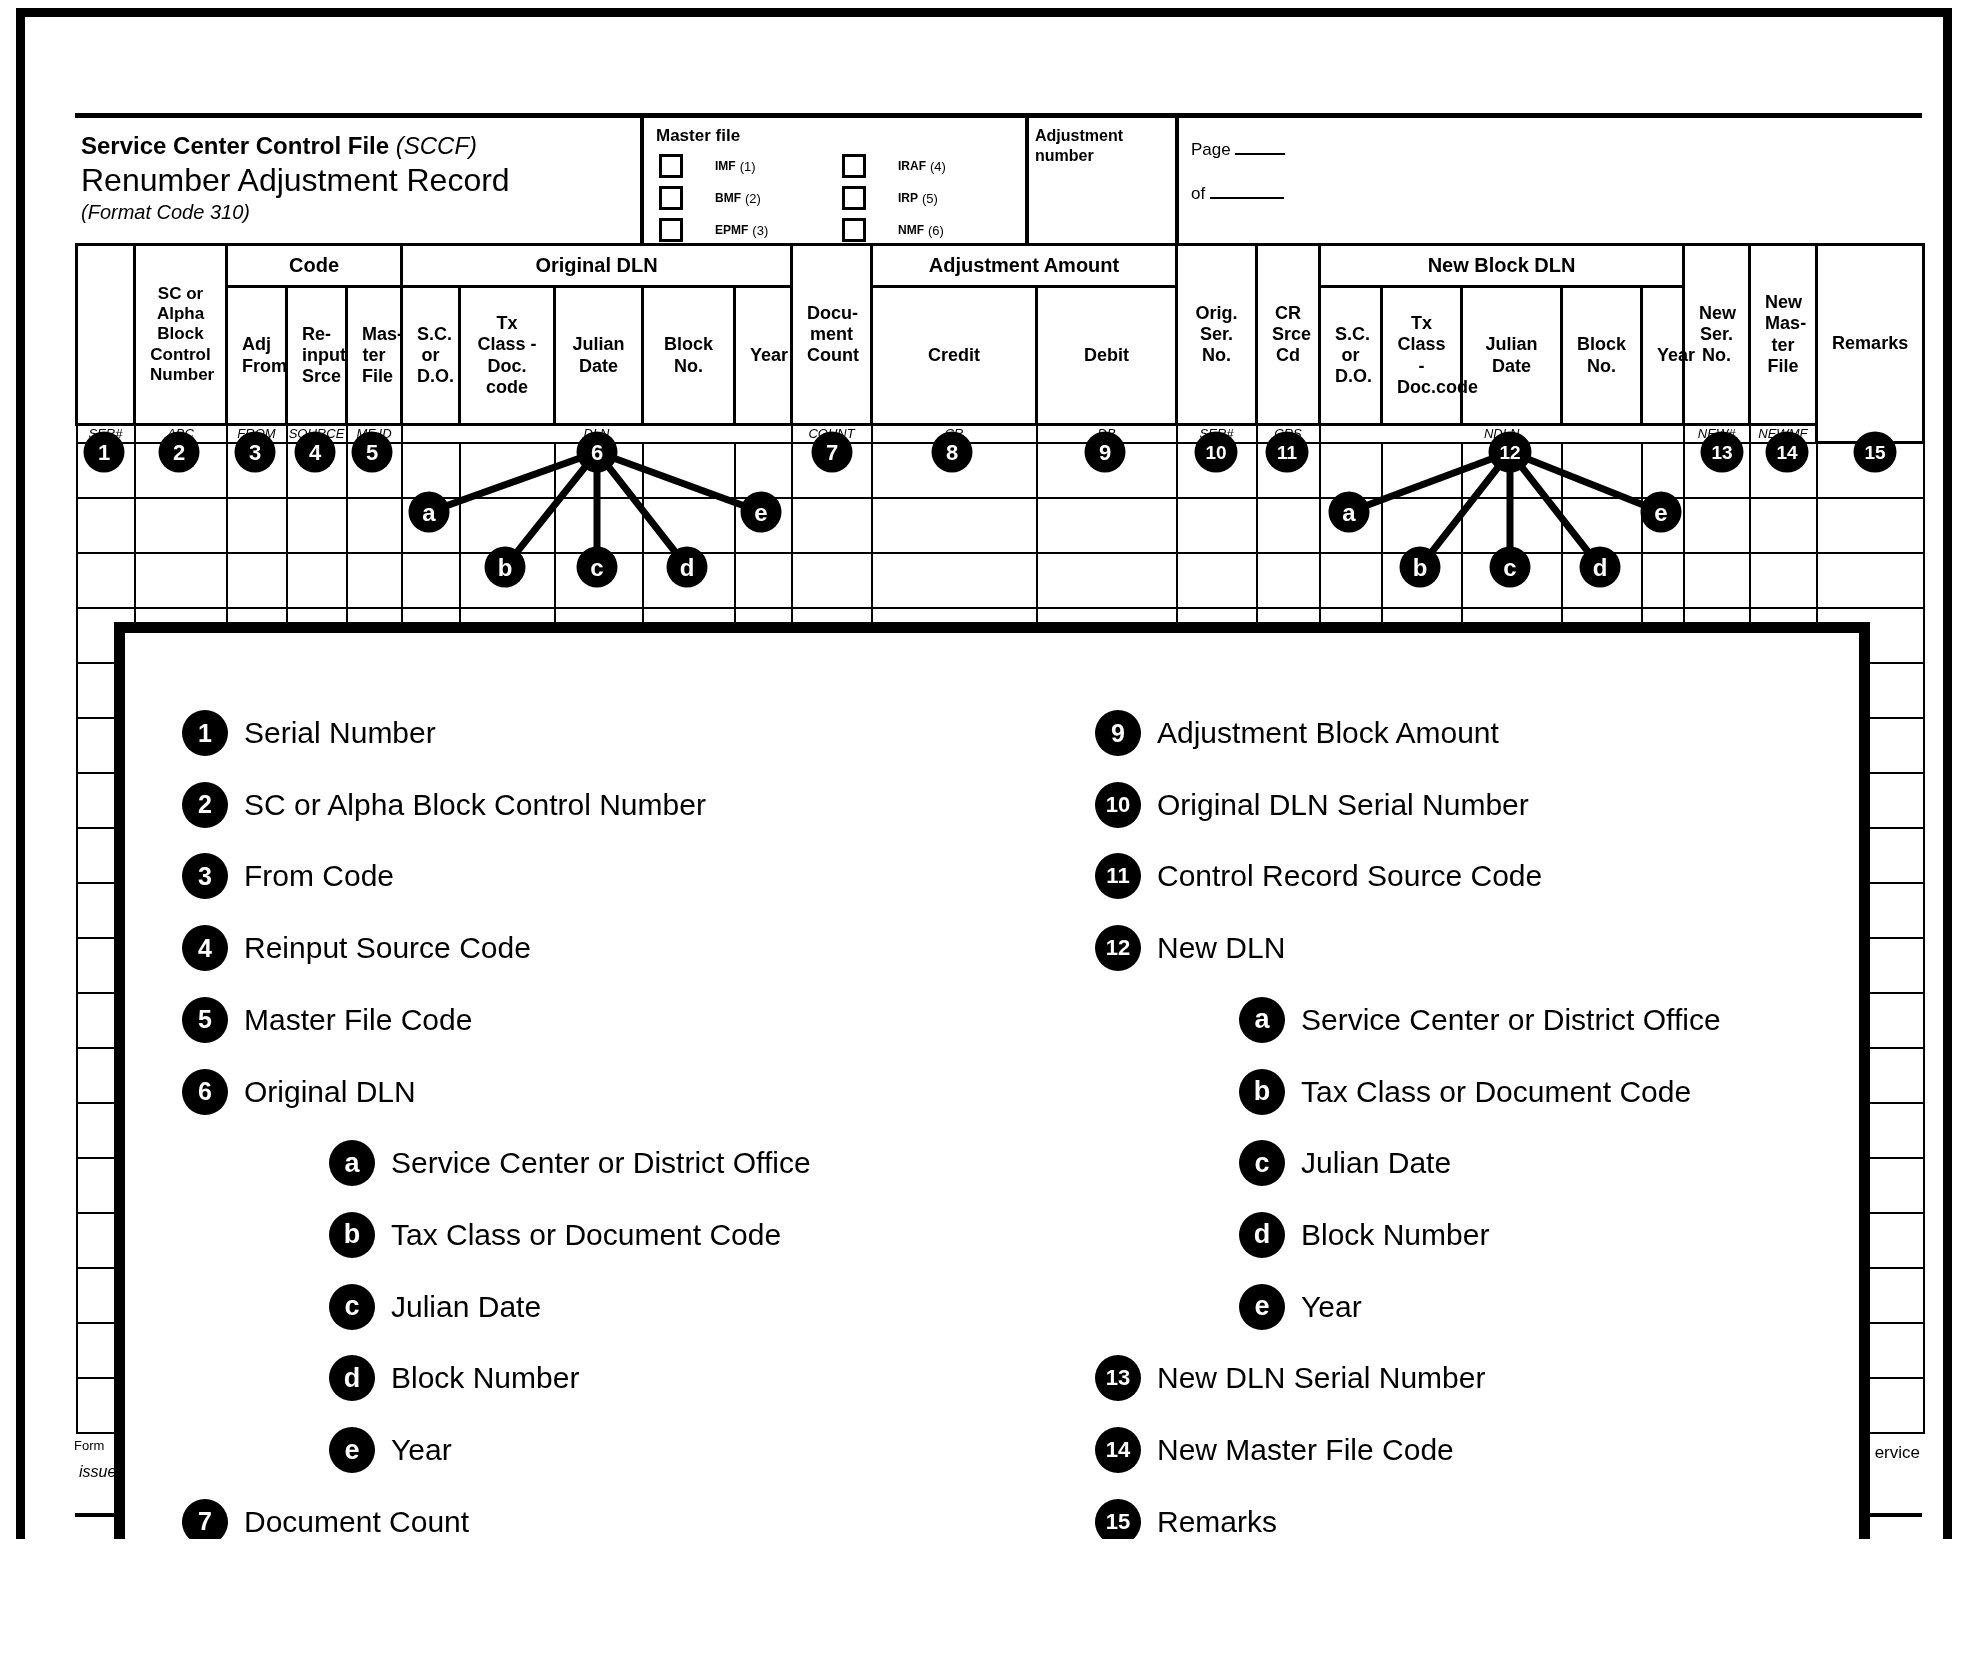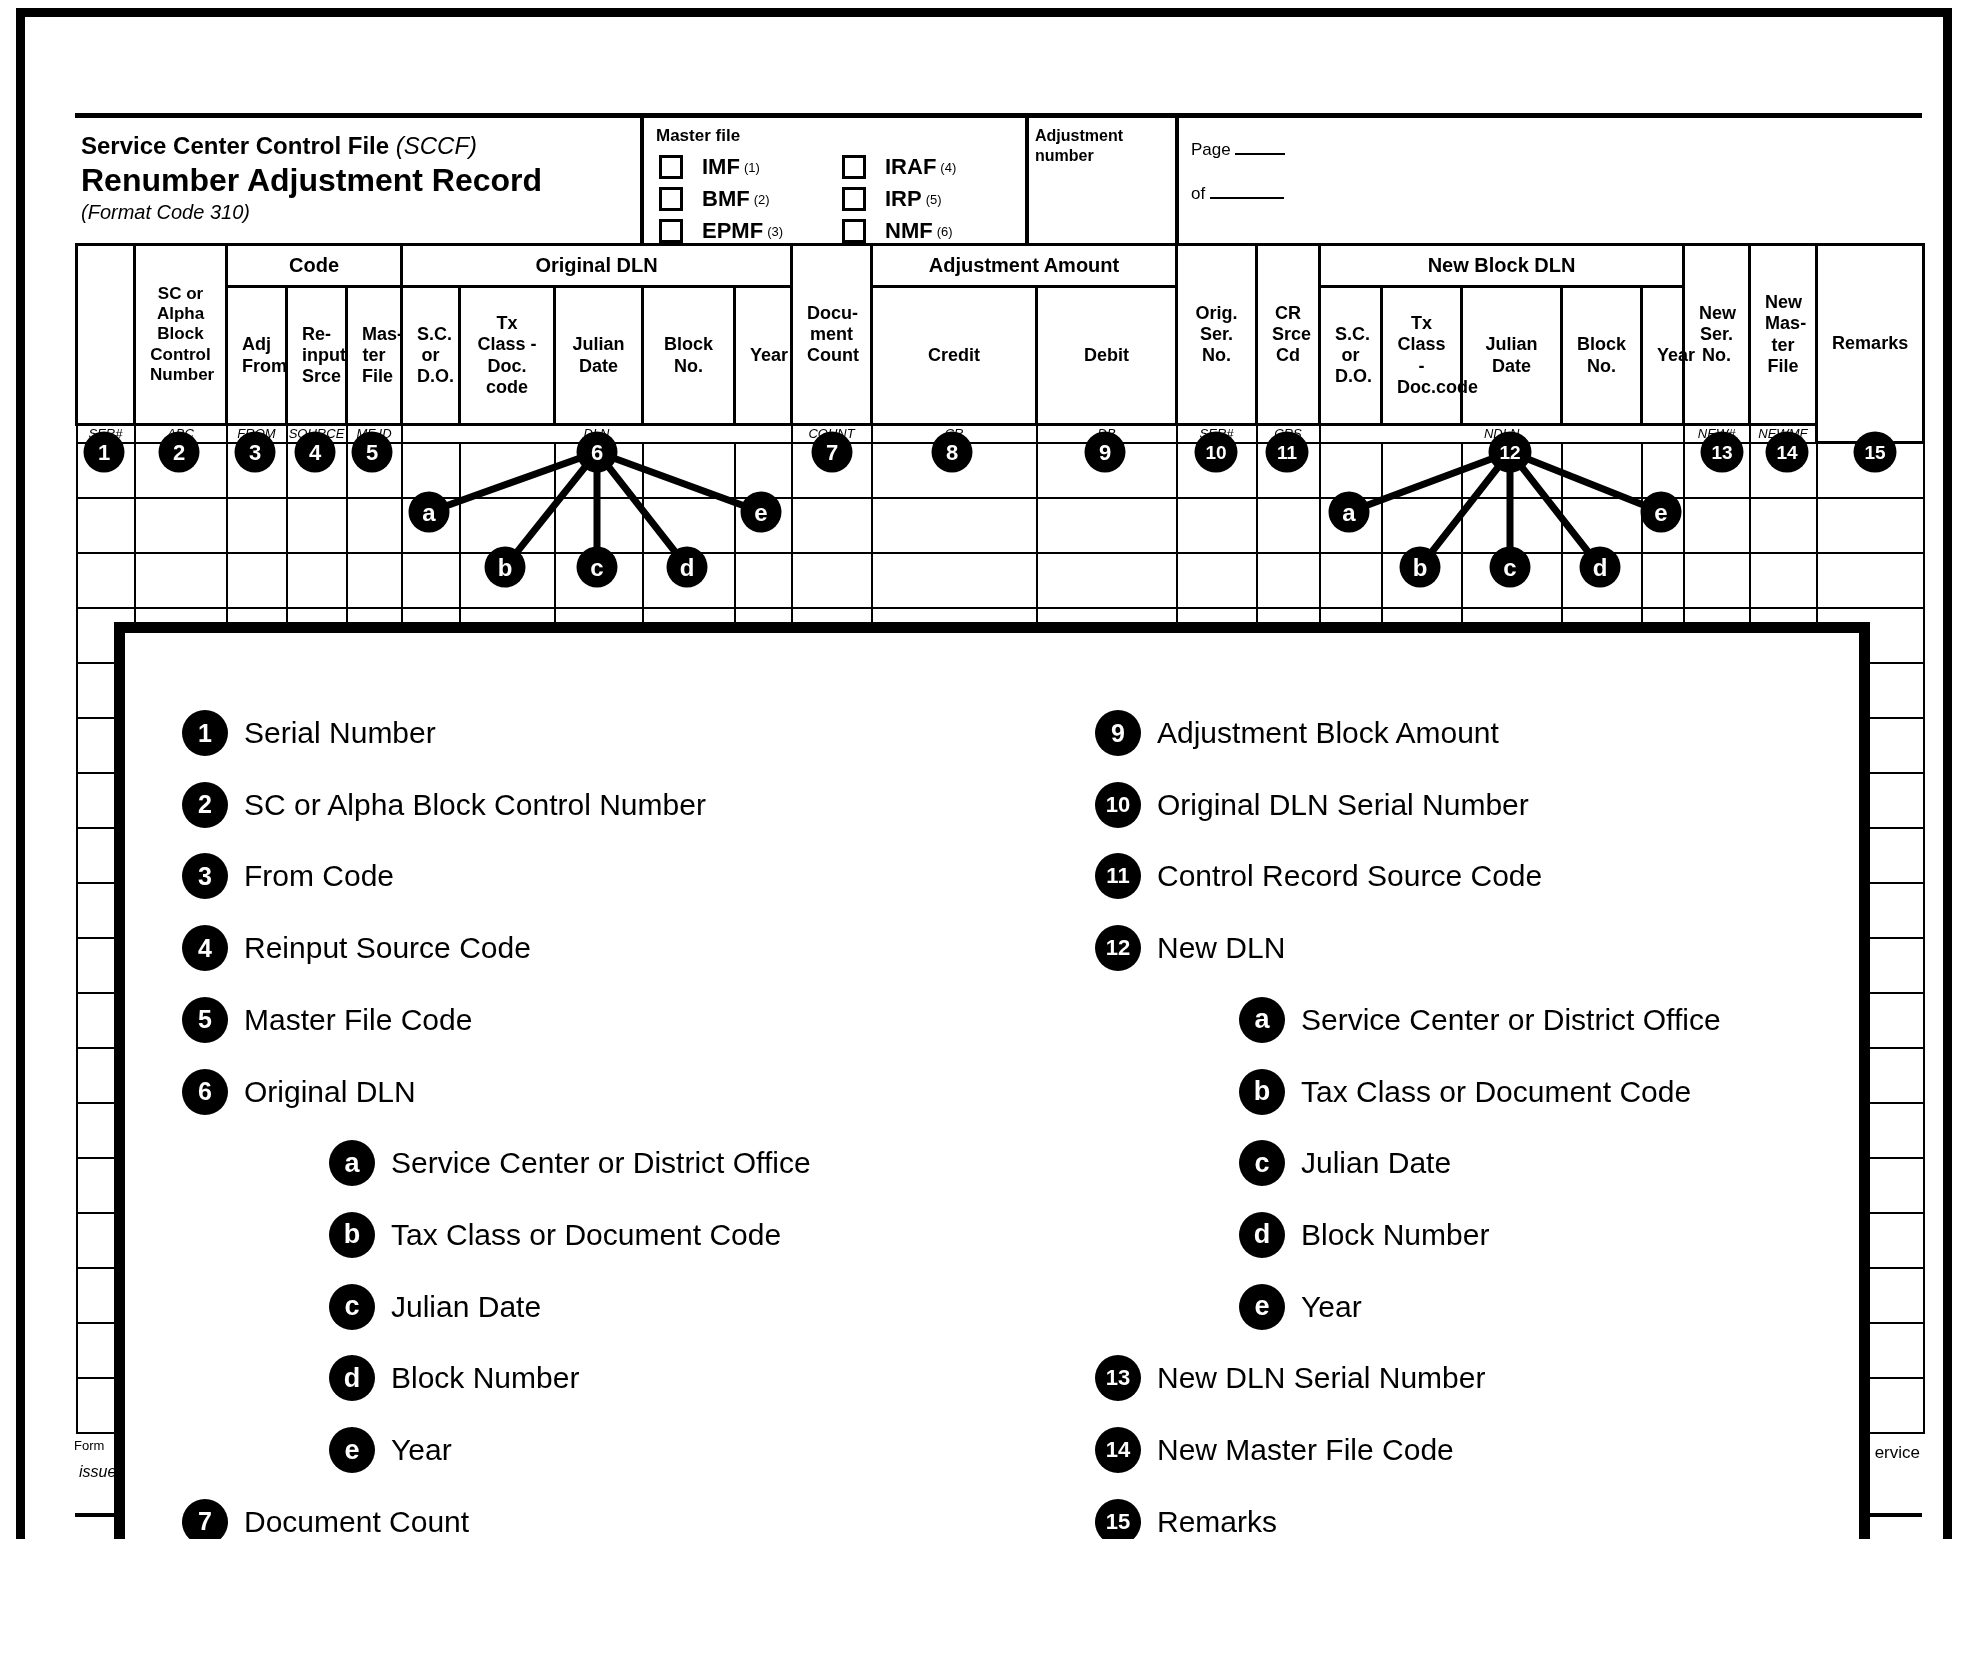--- a/index.html
+++ b/index.html
@@ -10,27 +10,27 @@
   }
   .page-border { position:absolute; left:16px; top:8px; width:1936px; height:1652px; border:9px solid #000; }
 
   
   .hdr { position:absolute; left:75px; top:113px; width:1847px; height:130px; border-top:5px solid #000; display:flex; }
   .hdr-cell { position:relative; height:100%; border-left:4px solid #000; }
   .hdr-cell:first-child { border-left:none; }
   .title-cell { width:565px; padding:14px 0 0 6px; }
   .t1 { font-size:24px; font-weight:bold; white-space:nowrap; }
   .t1 .paren { font-weight:normal; font-style:italic; }
-  .t2 { font-size:32px; font-weight:bold; margin-top:2px; white-space:nowrap; }
+  .t2 { font-size:32px; font-weight:normal; margin-top:2px; white-space:nowrap; }
   .t3 { font-size:20px; font-style:italic; margin-top:2px; }
   .mf-cell { width:385px; }
   .mf-label { position:absolute; left:12px; top:8px; font-size:17px; font-weight:bold; }
   .cb-row { position:absolute; display:flex; align-items:center; }
   .cb { display:inline-block; width:24px; height:24px; border:3px solid #000; background:#fff; }
-  .cb-label { font-size:22px; font-weight:bold; margin-left:19px; }
+  .cb-label { font-size:12px; font-weight:bold; margin-left:32px; }
   .cb-code { font-size:13px; margin-left:4px; }
   .adj-cell { width:150px; padding:8px 6px; font-size:16px; font-weight:bold; line-height:1.25; }
   .prep-cell { width:420px; padding:8px 8px; font-size:17px; }
   .date-cell { width:219px; padding:8px 8px; font-size:17px; }
   .page-cell { width:108px; padding:22px 0 0 12px; font-size:17px; }
   .page-line { margin-bottom:24px; white-space:nowrap; }
   .blank { display:inline-block; border-bottom:2px solid #000; height:15px; vertical-align:baseline; }
 
   
   table.grid { position:absolute; left:75px; top:243px; border-collapse:collapse; table-layout:fixed; width:1847px; }

